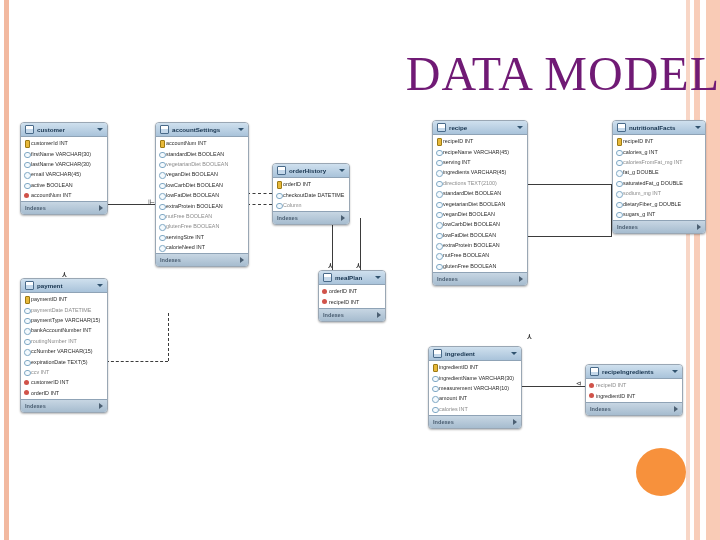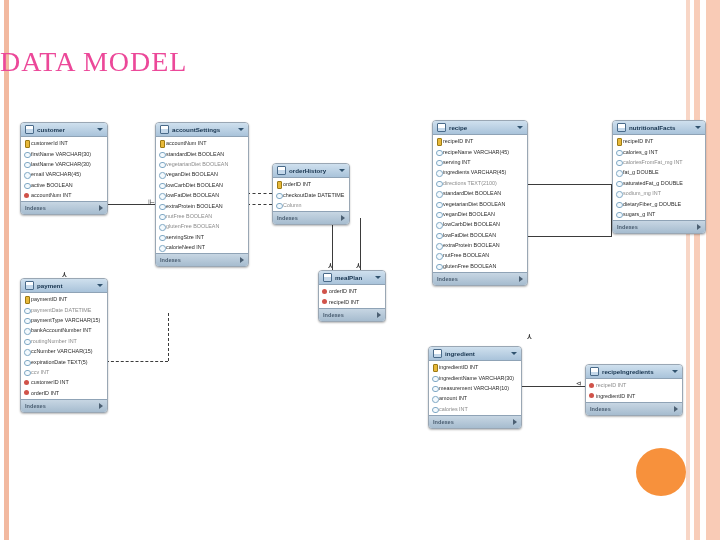--- a/index.html
+++ b/index.html
@@ -10,22 +10,22 @@
   }
   
   .stripe{position:absolute;top:0;bottom:0;}
   .s-left{left:4px;width:5px;background:#f2b9a0;}
   .s-r1{right:30px;width:4px;background:#f8d6c6;}
   .s-r2{right:20px;width:6px;background:#f8cdb9;}
   .s-r3{right:0px;width:14px;background:#f9cbb6;}
   .s-r4{right:14px;width:3px;background:#ffffff;}
 
   .slide-title{
-    position:absolute;left:0;right:0;top:46px;text-align:left;
-    font-size:28px;letter-spacing:1px;color:#ec4899;font-weight:400;
+    position:absolute;left:0;right:0;top:46px;text-align:right;
+    font-size:48px;letter-spacing:1px;color:#701a75;font-weight:400;
     font-family:"Liberation Serif", serif;
   }
 
   .canvas{position:absolute;left:0;top:108px;width:690px;height:432px;}
 
   
   .tbl{
     position:absolute;
     background:#ffffff;
     border:1px solid #9aa7b4;

